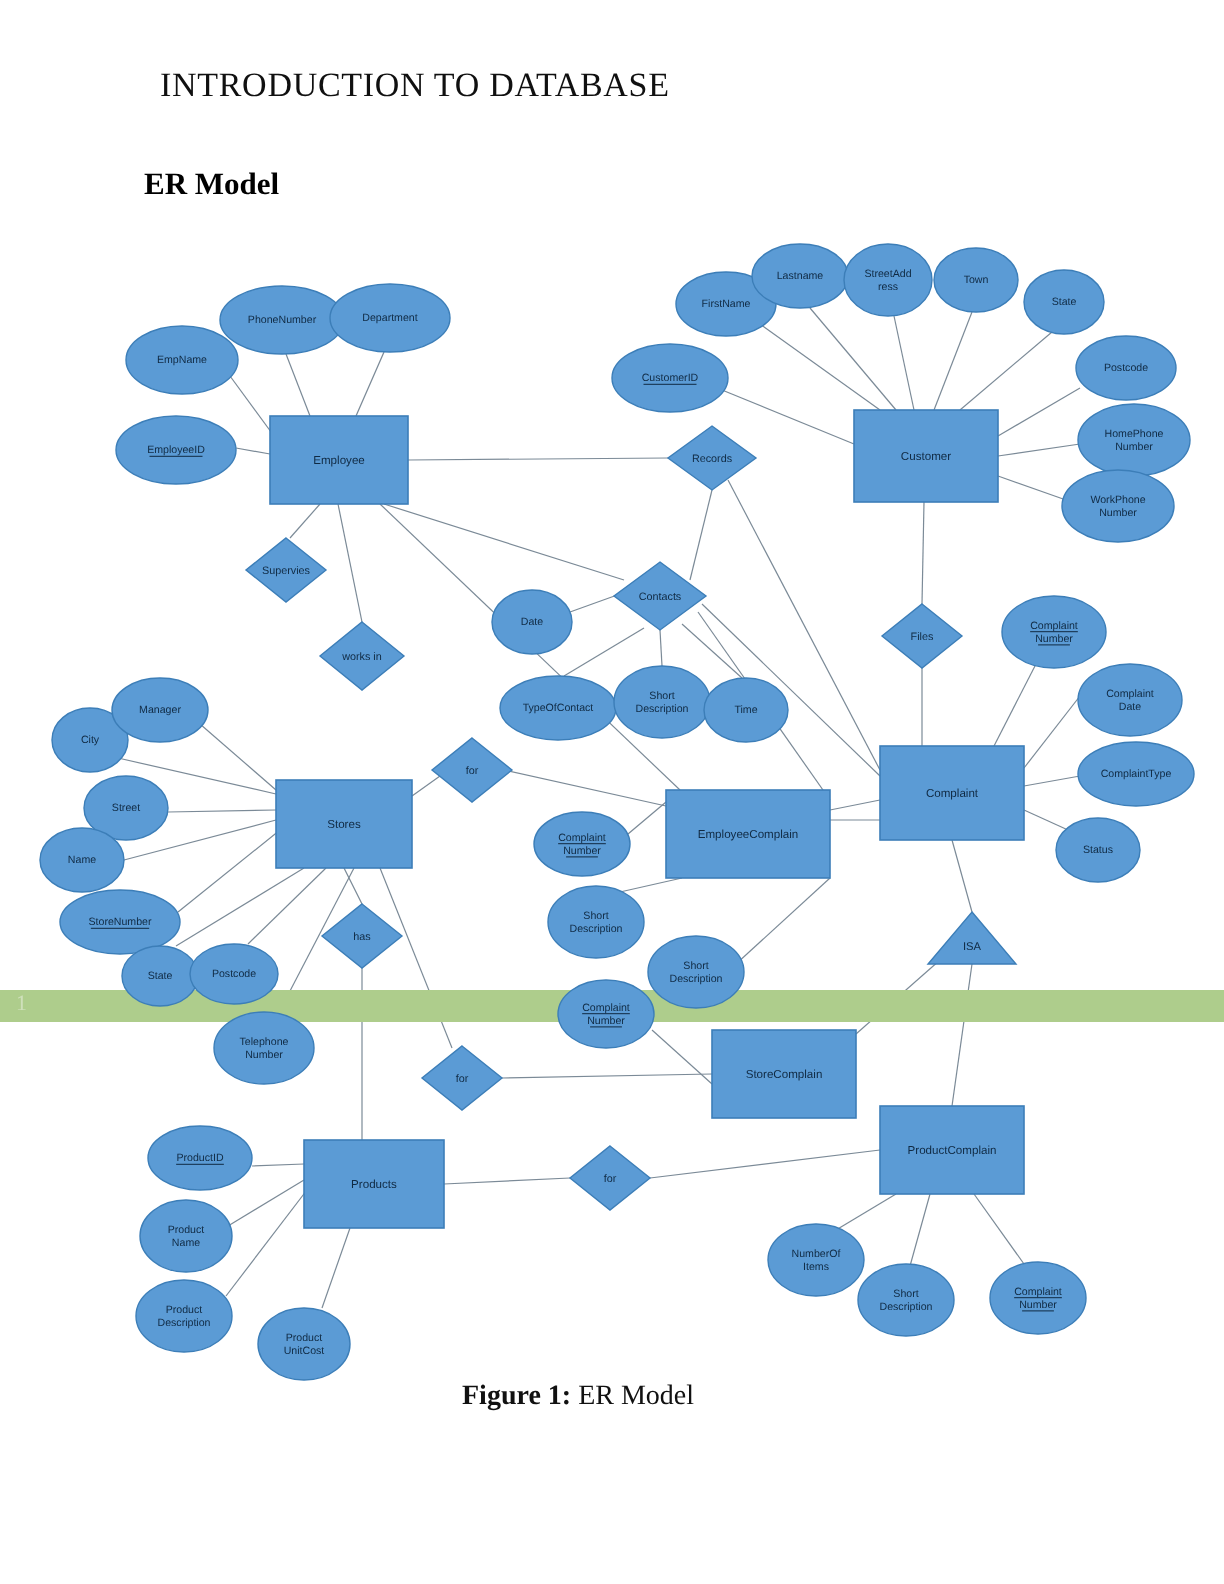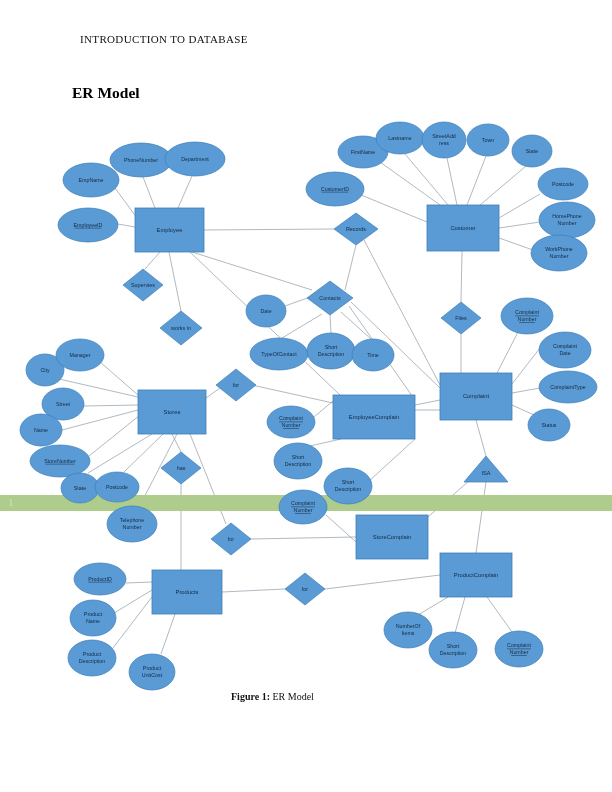--- a/index.html
+++ b/index.html
@@ -20,41 +20,41 @@
     left: 0; top: 0;
     width: 612px;
     height: 792px;
     background: #ffffff;
   }
   .doc-header {
     position: absolute;
     left: 80px;
     top: 33px;
     font-family: "Liberation Serif", serif;
-    font-size: 11px;
+    font-size: 17px;
     letter-spacing: 0.35px;
     color: #101010;
     white-space: nowrap;
   }
   .doc-title {
     position: absolute;
     left: 72px;
     top: 84px;
     font-family: "Liberation Serif", serif;
     font-size: 15.5px;
     font-weight: bold;
     color: #000000;
     white-space: nowrap;
   }
   .figure-caption {
     position: absolute;
     left: 231px;
     top: 691px;
     font-family: "Liberation Serif", serif;
-    font-size: 10px;
+    font-size: 14px;
     color: #111111;
     white-space: nowrap;
   }
   .figure-caption b { font-weight: bold; }
 
   .diagram {
     position: absolute;
     left: 0;
     top: 110px;
     width: 612px;

